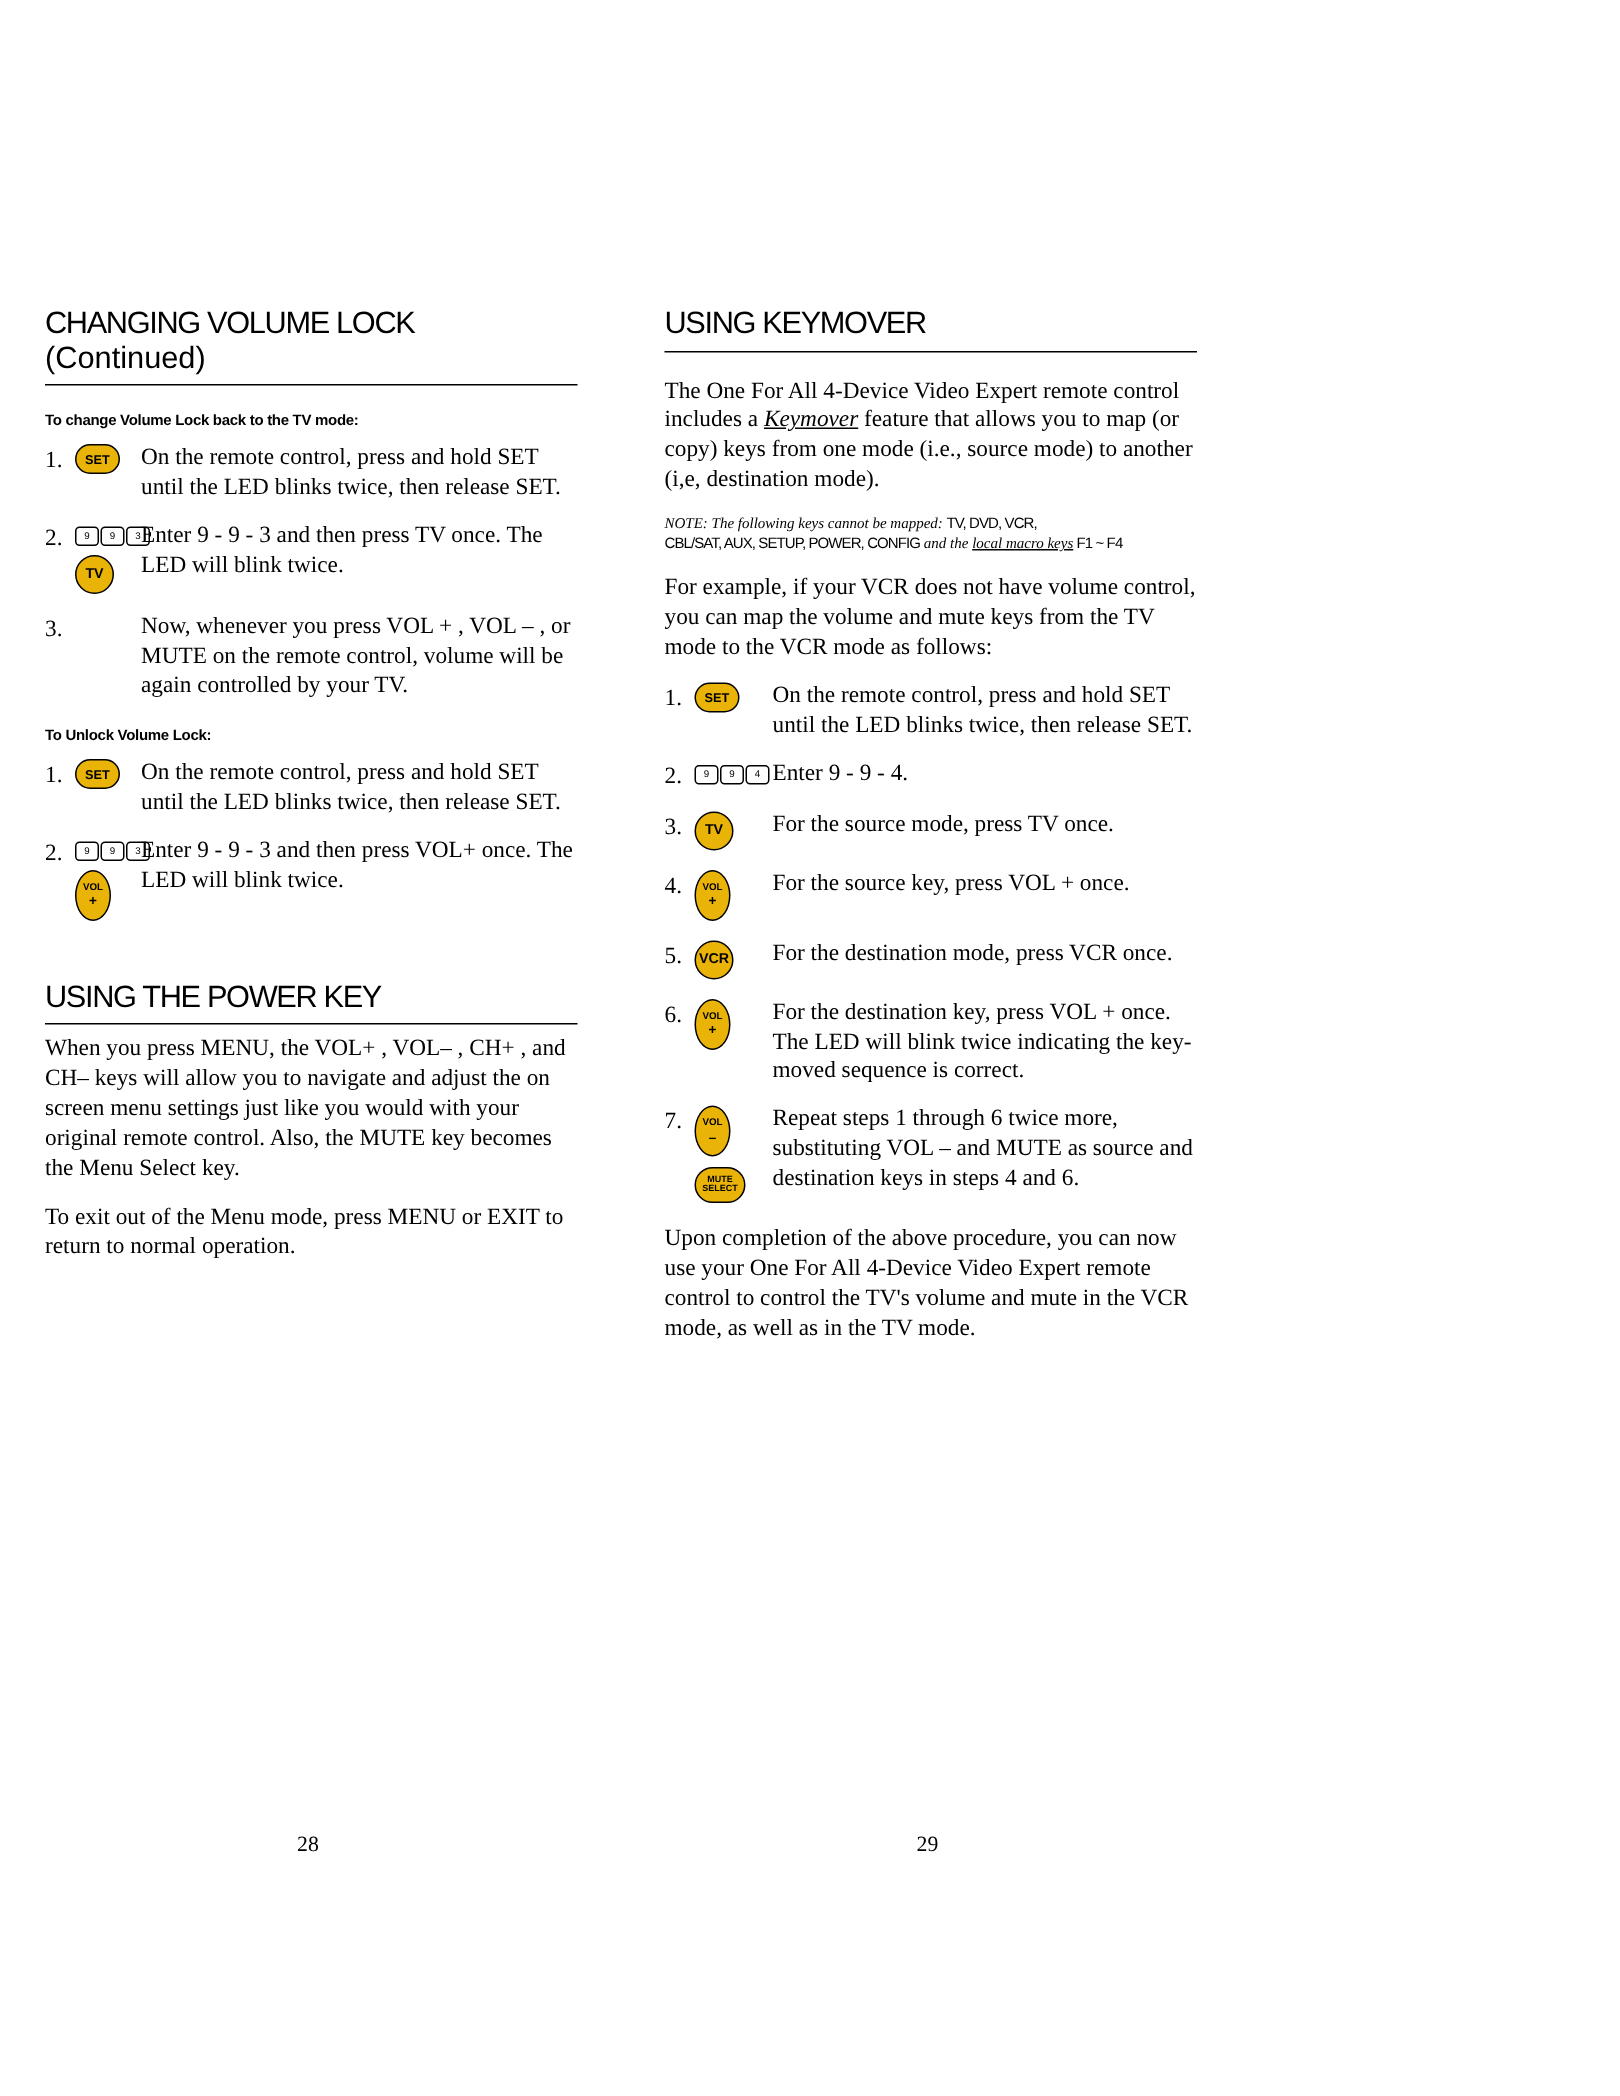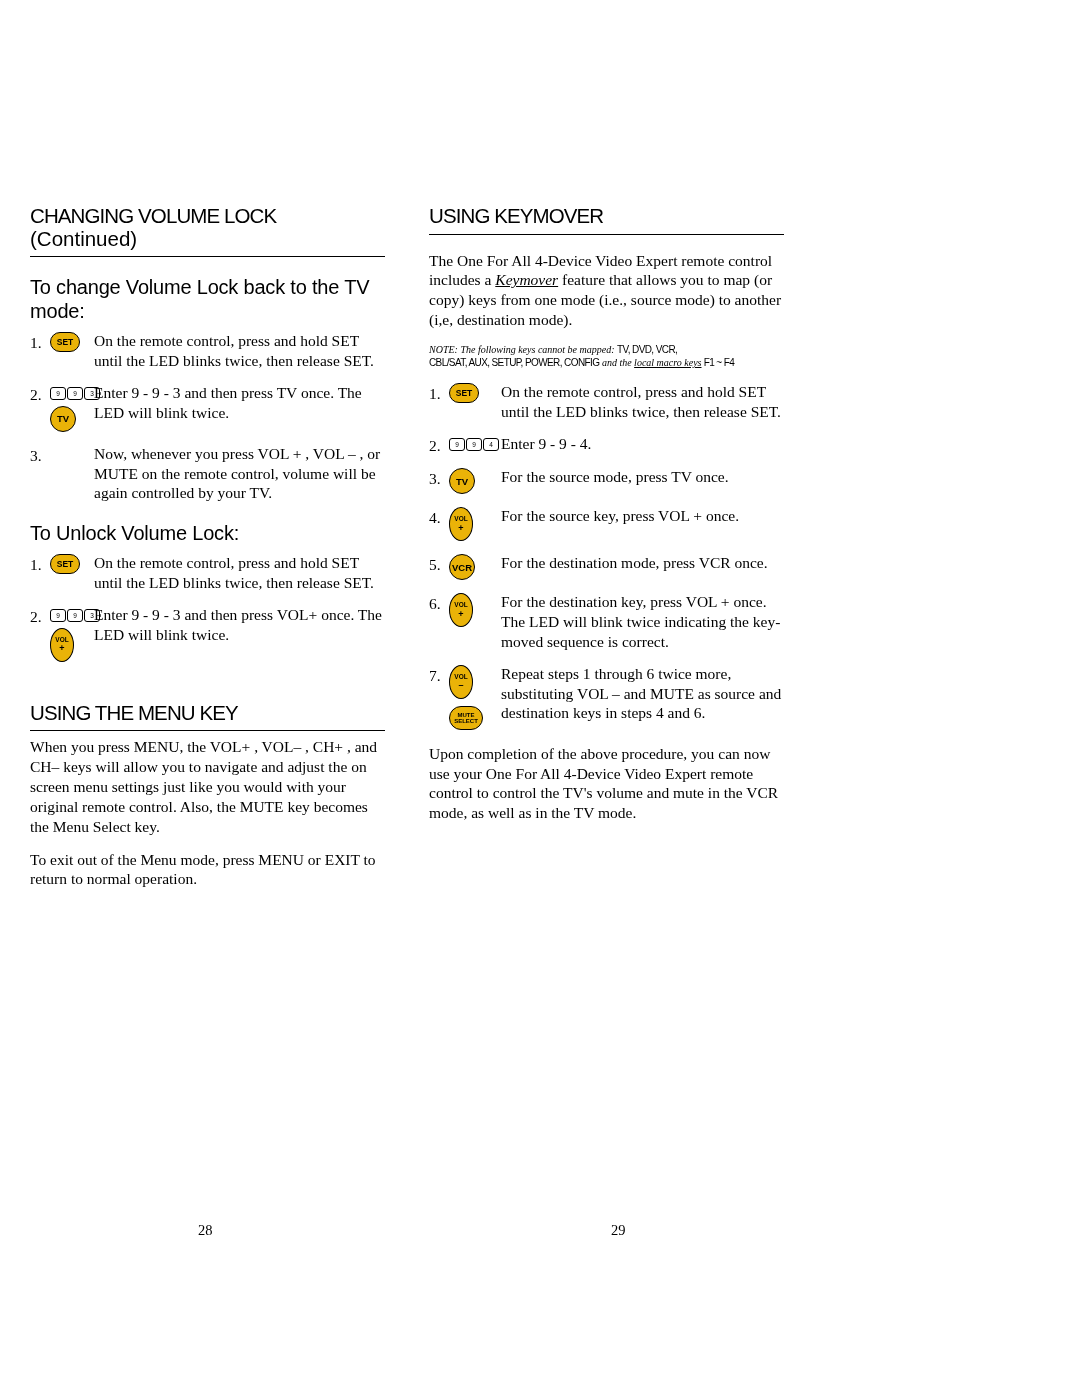--- a/index.html
+++ b/index.html
@@ -20,39 +20,39 @@
     left: 0; top: 0;
     width: 1080px;
     height: 1318px;
   }
   .col {
     position: absolute;
     top: 205px;
     width: 355px;
   }
   .col-left { left: 30px; }
-  .col-right { left: 429px; }
+  .col-right { left: 443px; }
 
   h1.section {
     font-family: "Liberation Sans", sans-serif;
     font-size: 20.5px;
     font-weight: normal;
     letter-spacing: -0.9px;
     margin: 0 0 6px 0;
     padding: 0 0 6px 0;
     border-bottom: 1.6px solid #000;
     line-height: 1.1;
   }
   h1.section .cont {
     letter-spacing: 0px;
   }
   h2.sub {
     font-family: "Liberation Sans", sans-serif;
-    font-size: 20px;
-    font-weight: normal;
+    font-size: 10px;
+    font-weight: bold;
     letter-spacing: -0.2px;
     margin: 18px 0 8px 0;
     line-height: 1.2;
   }
   p.body {
     font-size: 15.5px;
     line-height: 1.28;
     margin: 0 0 13px 0;
     text-align: left;
   }
@@ -231,35 +231,36 @@
           <span class="keybtn key-vol" style="margin-top:6px;">
             <span>VOL</span>
             <span class="plus">+</span>
           </span>
         </div>
         <div class="txt">Enter 9 - 9 - 3 and then press VOL+ once. The LED will blink twice.</div>
       </div>
 
     </div>
 
-    <h1 class="section" style="margin-top:40px;">USING THE MENU KEY</h1>
+    <h1 class="section" style="margin-top:40px;">USING THE POWER KEY</h1>
 
     <p class="body">When you press MENU, the VOL+ , VOL– , CH+ , and CH– keys will allow you to navigate and adjust the on screen menu settings just like you would with your original remote control. Also, the MUTE key becomes the Menu Select key.</p>
     <p class="body">To exit out of the Menu mode, press MENU or EXIT to return to normal operation.</p>
 
   </div>
 
   <div class="col col-right">
 
     <h1 class="section">USING KEYMOVER</h1>
 
     <p class="body" style="margin-top:16px;"><span>The One For All 4-Device Video Expert remote control includes a </span><span class="ital">Keymover</span><span> feature that allows you to map (or copy) keys from one mode (i.e., source mode) to another (i,e, destination mode).</span></p>
 
     <p class="note"><span>NOTE: The following keys cannot be mapped: </span><span class="keys">TV, DVD, VCR,</span><br><span class="keys">CBL/SAT, AUX, SETUP, POWER, CONFIG</span><span> and the </span><span class="ital">local macro keys</span><span class="keys"> F1 ~ F4</span></p>
 
+    <p class="body">For example, if your VCR does not have volume control, you can map the volume and mute keys from the TV mode to the VCR mode as follows:</p>
 
     <div class="steps">
 
       <div class="step wide">
         <div class="num">1.</div>
         <div class="keycol">
           <span class="keybtn key-oval">SET</span>
         </div>
         <div class="txt">On the remote control, press and hold SET until the LED blinks twice, then release SET.</div>
       </div>

